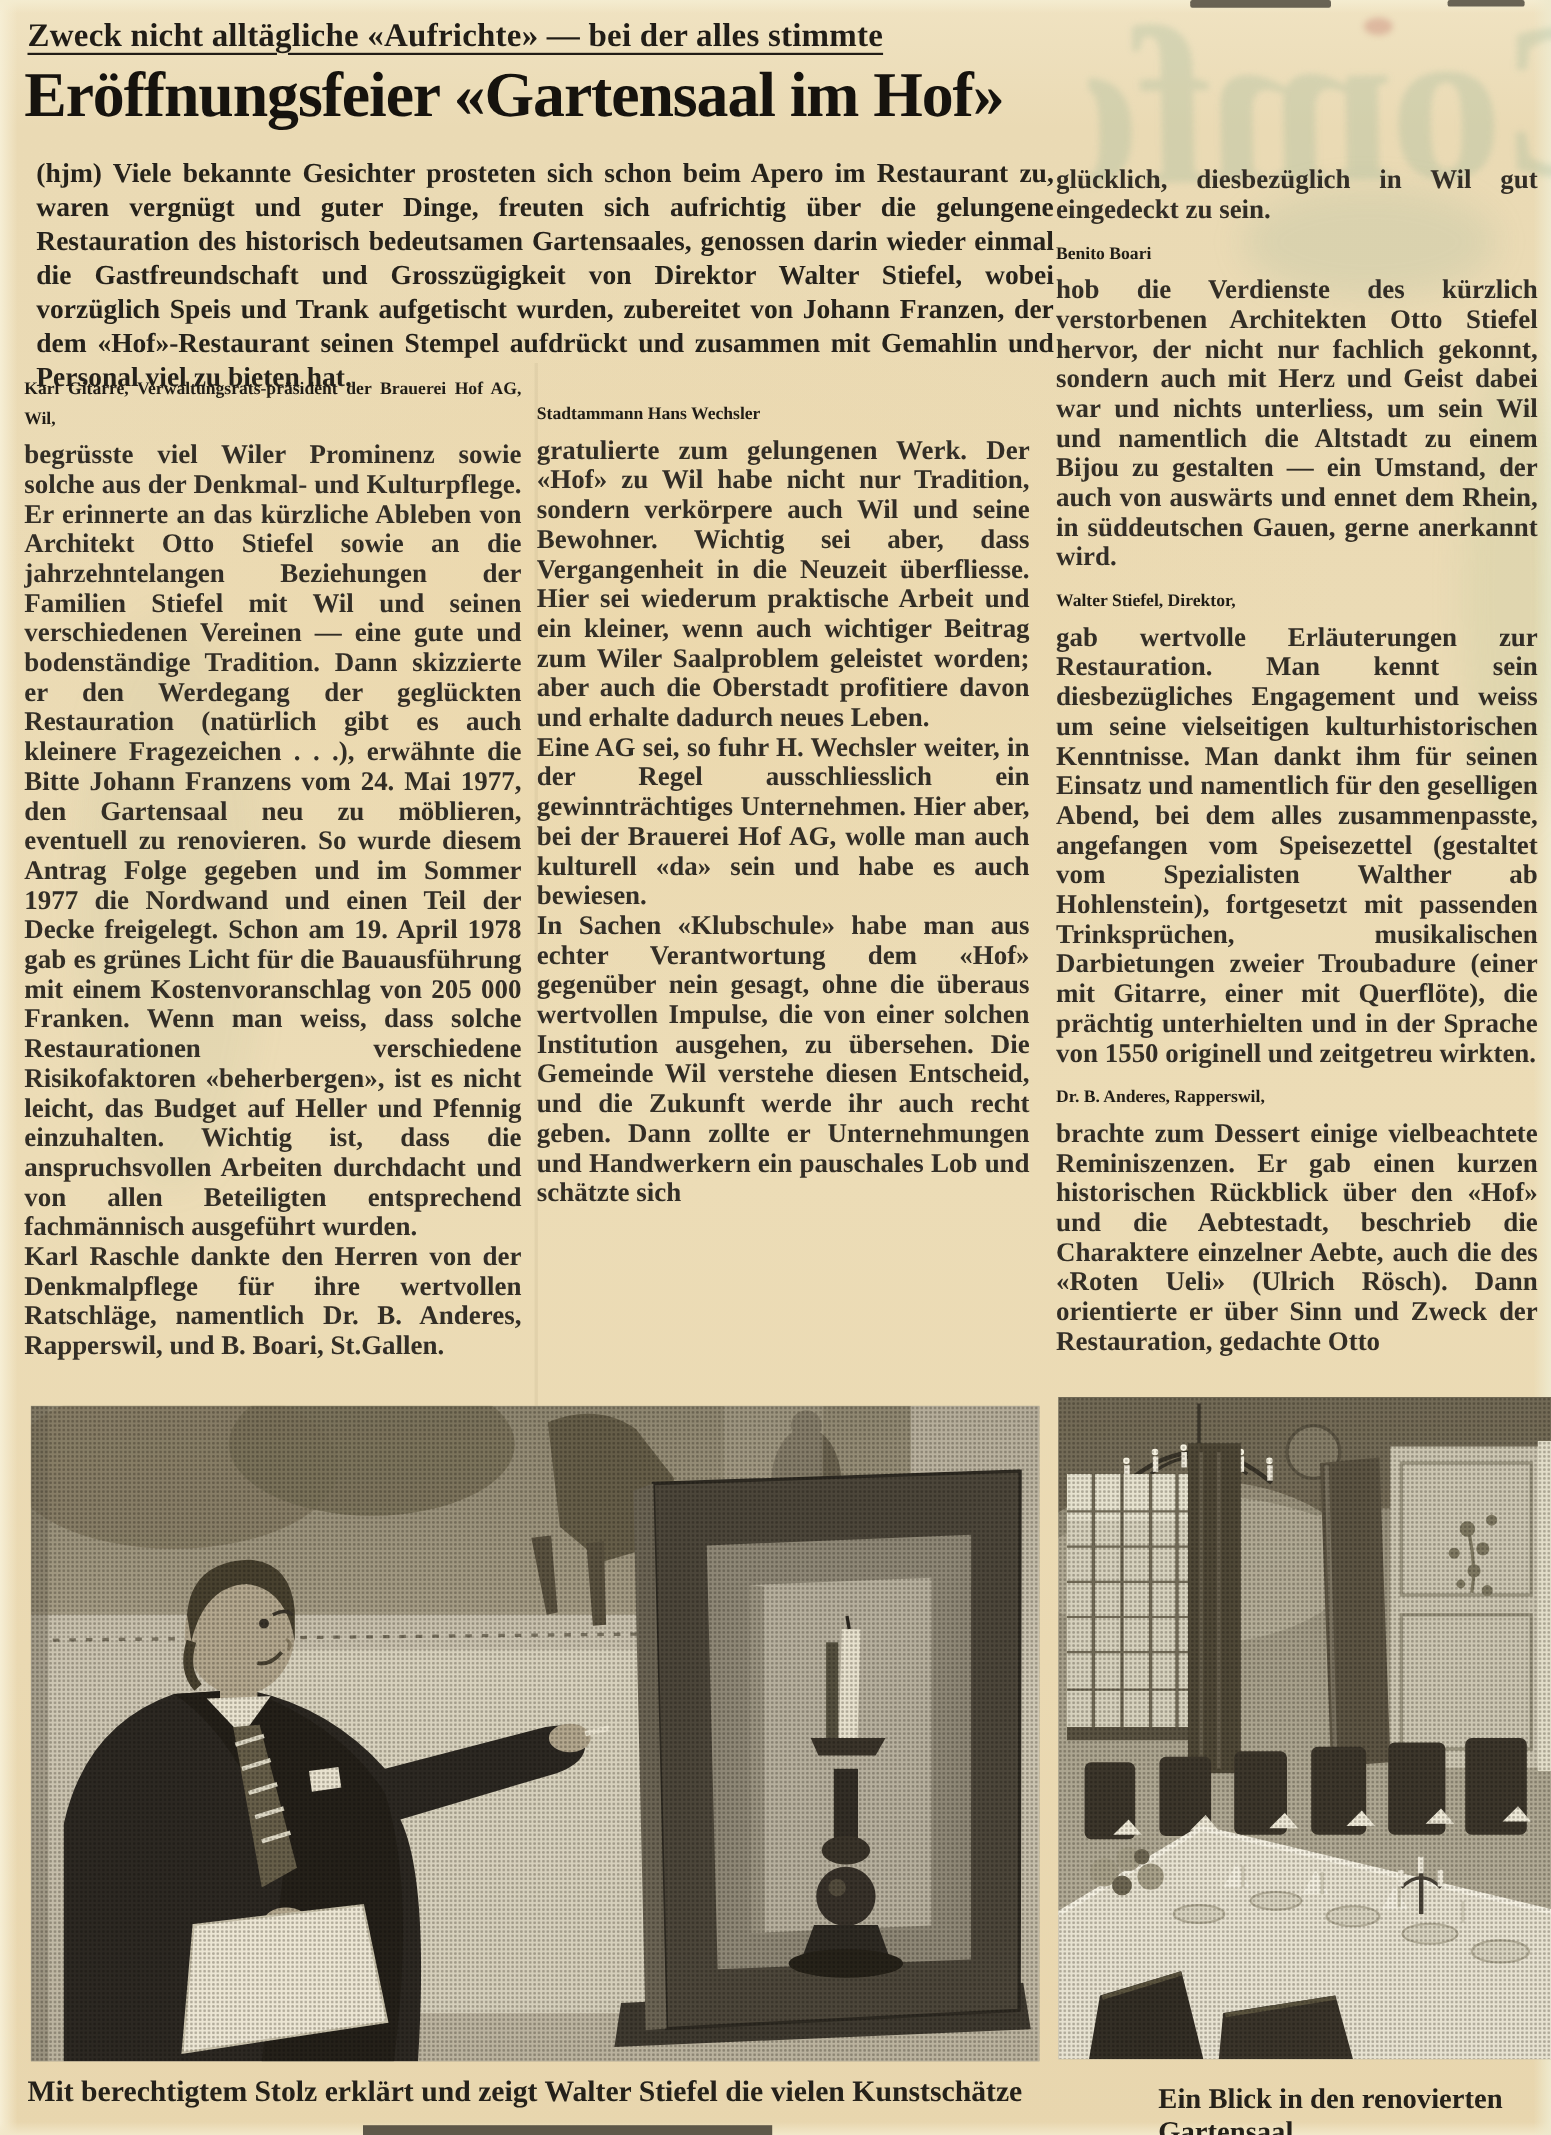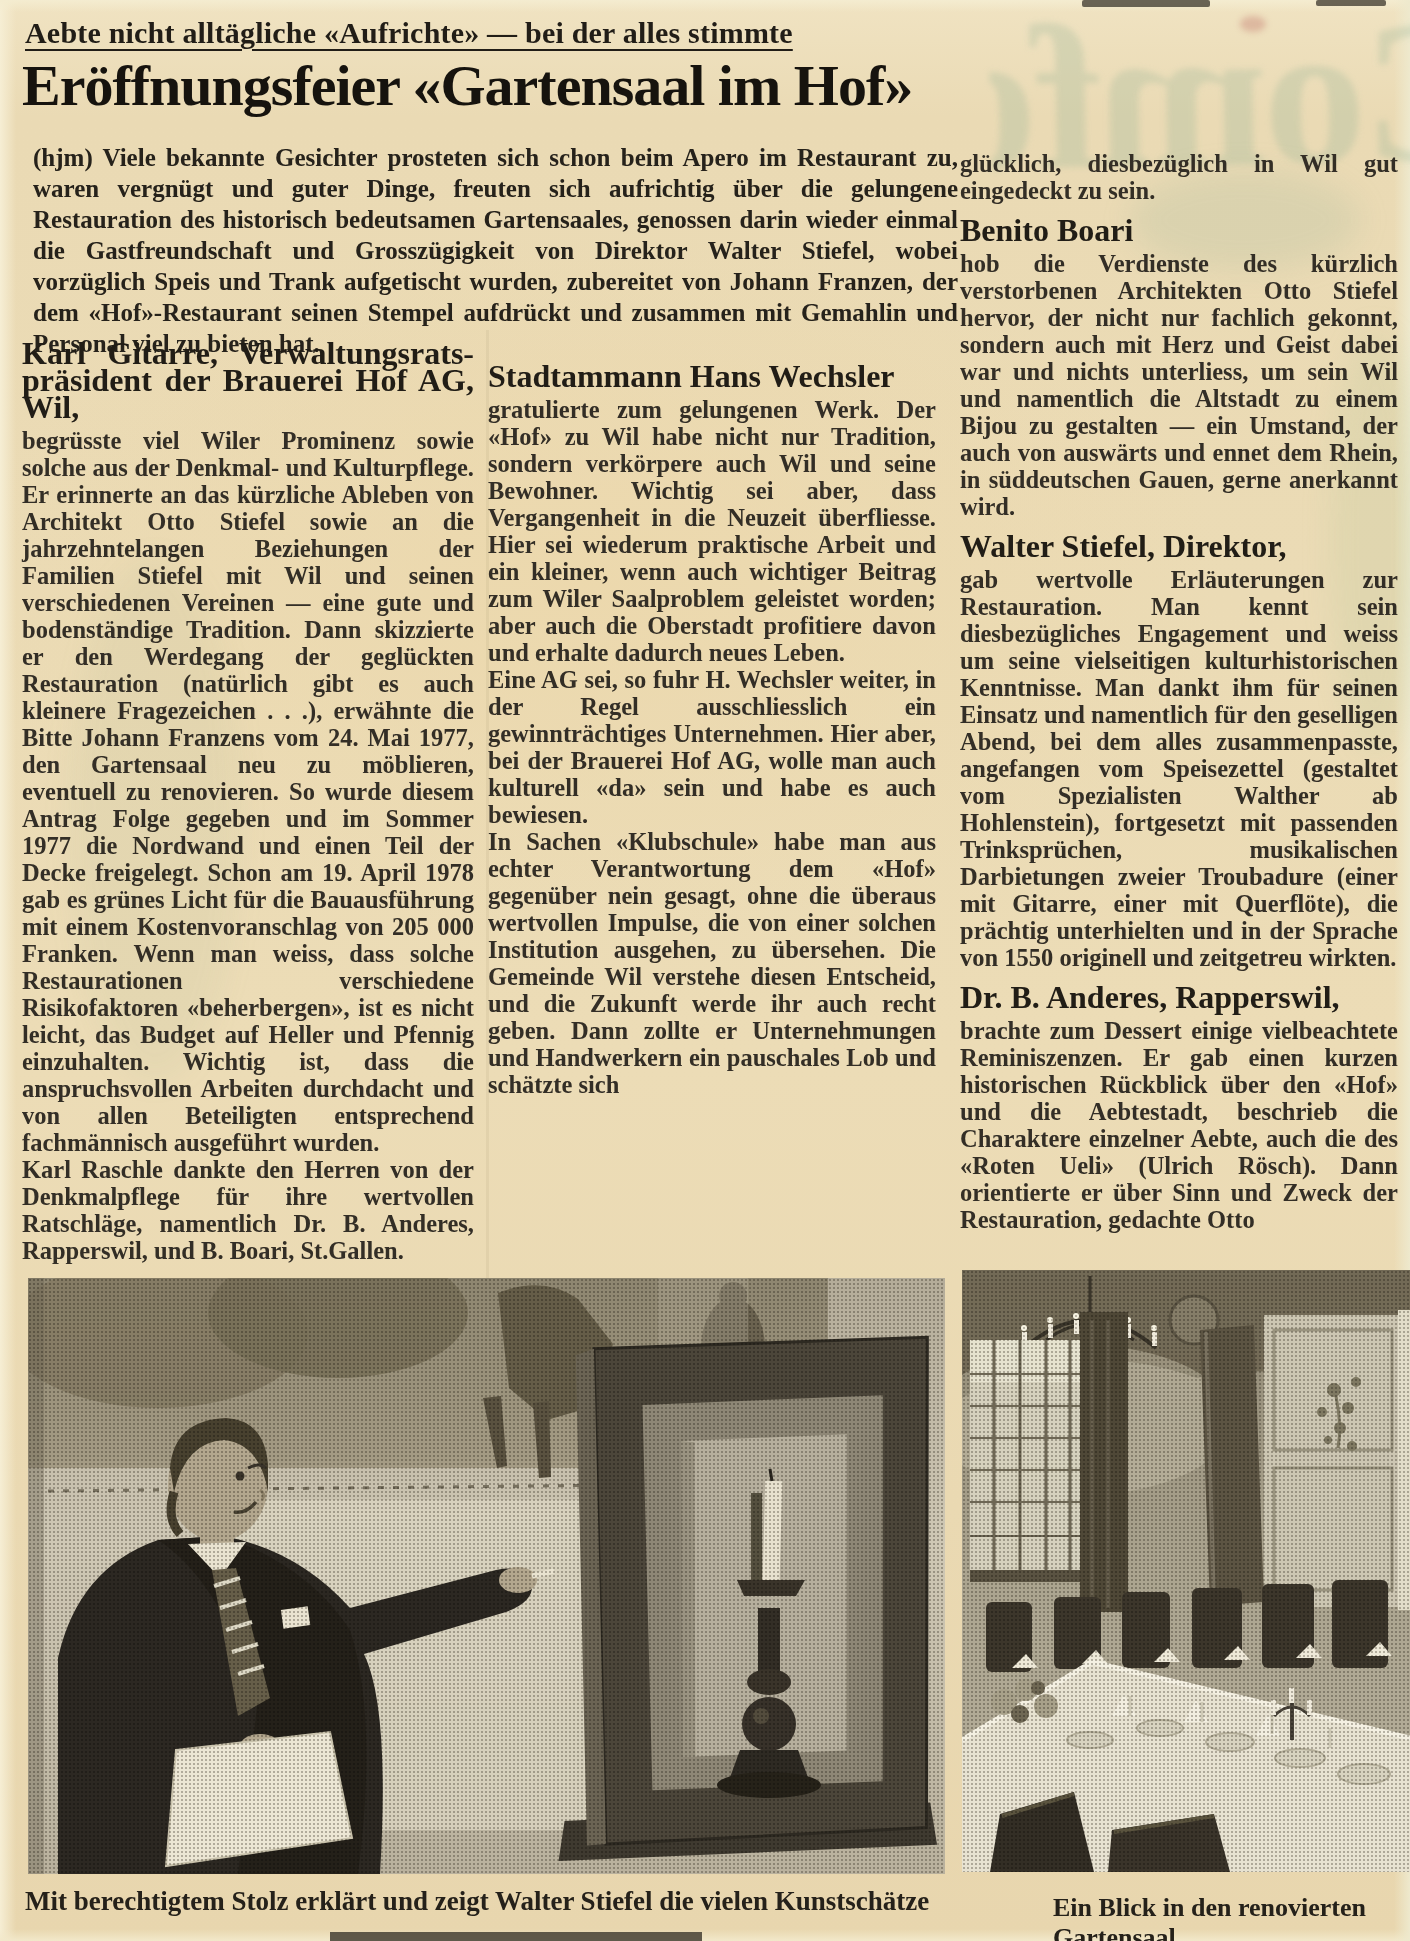--- a/index.html
+++ b/index.html
@@ -47,21 +47,21 @@
     position:absolute;left:22px;top:56px;width:1060px;margin:0;
     font-size:58px;font-weight:700;letter-spacing:-1px;color:#16130e;line-height:1.05;
   }
   .lead{
     position:absolute;left:22px;top:142px;width:925px;
     font-size:25px;font-weight:700;line-height:31px;text-align:justify;color:#26221b;margin-left:11px;
   }
   
   .col{position:absolute;font-size:24.5px;line-height:27px;text-align:justify;color:#332e26;}
   .col p{margin:0;font-weight:bold;}
-  .col h3{margin:13px 0 6px 0;font-size:32px;line-height:27px;color:#211d16;}
+  .col h3{margin:13px 0 6px 0;font-size:16px;line-height:27px;color:#211d16;}
   .col h3.first{margin-top:0;}
   .col1{left:22px;top:340px;width:452px;}
   .col2{left:488px;top:350px;width:448px;}
   .col3{left:960px;top:150px;width:438px;}
   
   .photo{position:absolute;overflow:hidden;background:#b0a892;}
   .photo-left{left:28px;top:1278px;width:917px;height:596px;}
   .photo-right{left:962px;top:1270px;width:448px;height:602px;}
   .photo::after{
     content:"";position:absolute;inset:0;pointer-events:none;
@@ -85,21 +85,21 @@
   <div class="ghost-comfort">Comfort</div>
   <div class="ghost-blob gb1"></div>
   <div class="ghost-blob gb2"></div>
   <div class="ghost-blob gb3"></div>
   <div class="ghost-blob gb4"></div>
   <div class="top-frag frag1"></div>
   <div class="top-frag frag2"></div>
   <div class="bottom-frag"></div>
   <div class="crease"></div>
 
-  <div class="kicker">Aebte nicht alltägliche «Aufrichte» — bei der alles stimmte</div>
+  <div class="kicker">Zweck nicht alltägliche «Aufrichte» — bei der alles stimmte</div>
   <h1 class="headline">Eröffnungsfeier «Gartensaal im Hof»</h1>
   <div class="lead">(hjm) Viele bekannte Gesichter prosteten sich schon beim Apero im Restaurant zu, waren vergnügt und guter Dinge, freuten sich aufrichtig über die gelungene Restauration des historisch bedeutsamen Gartensaales, genossen darin wieder einmal die Gastfreundschaft und Grosszügigkeit von Direktor Walter Stiefel, wobei vorzüglich Speis und Trank aufgetischt wurden, zubereitet von Johann Franzen, der dem «Hof»-Restaurant seinen Stempel aufdrückt und zusammen mit Gemahlin und Personal viel zu bieten hat.</div>
 
   <div class="col col1">
     <h3 class="first">Karl Gitarre, Verwaltungsrats-präsident der Brauerei Hof AG, Wil,</h3>
     <p>begrüsste viel Wiler Prominenz sowie solche aus der Denkmal- und Kulturpflege. Er erinnerte an das kürzliche Ableben von Architekt Otto Stiefel sowie an die jahrzehntelangen Beziehungen der Familien Stiefel mit Wil und seinen verschiedenen Vereinen — eine gute und bodenständige Tradition. Dann skizzierte er den Werdegang der geglückten Restauration (natürlich gibt es auch kleinere Fragezeichen . . .), erwähnte die Bitte Johann Franzens vom 24. Mai 1977, den Gartensaal neu zu möblieren, eventuell zu renovieren. So wurde diesem Antrag Folge gegeben und im Sommer 1977 die Nordwand und einen Teil der Decke freigelegt. Schon am 19. April 1978 gab es grünes Licht für die Bauausführung mit einem Kostenvoranschlag von 205 000 Franken. Wenn man weiss, dass solche Restaurationen verschiedene Risikofaktoren «beherbergen», ist es nicht leicht, das Budget auf Heller und Pfennig einzuhalten. Wichtig ist, dass die anspruchsvollen Arbeiten durchdacht und von allen Beteiligten entsprechend fachmännisch ausgeführt wurden.</p>
     <p>Karl Raschle dankte den Herren von der Denkmalpflege für ihre wertvollen Ratschläge, namentlich Dr. B. Anderes, Rapperswil, und B. Boari, St.Gallen.</p>
   </div>
 
   <div class="col col2">

